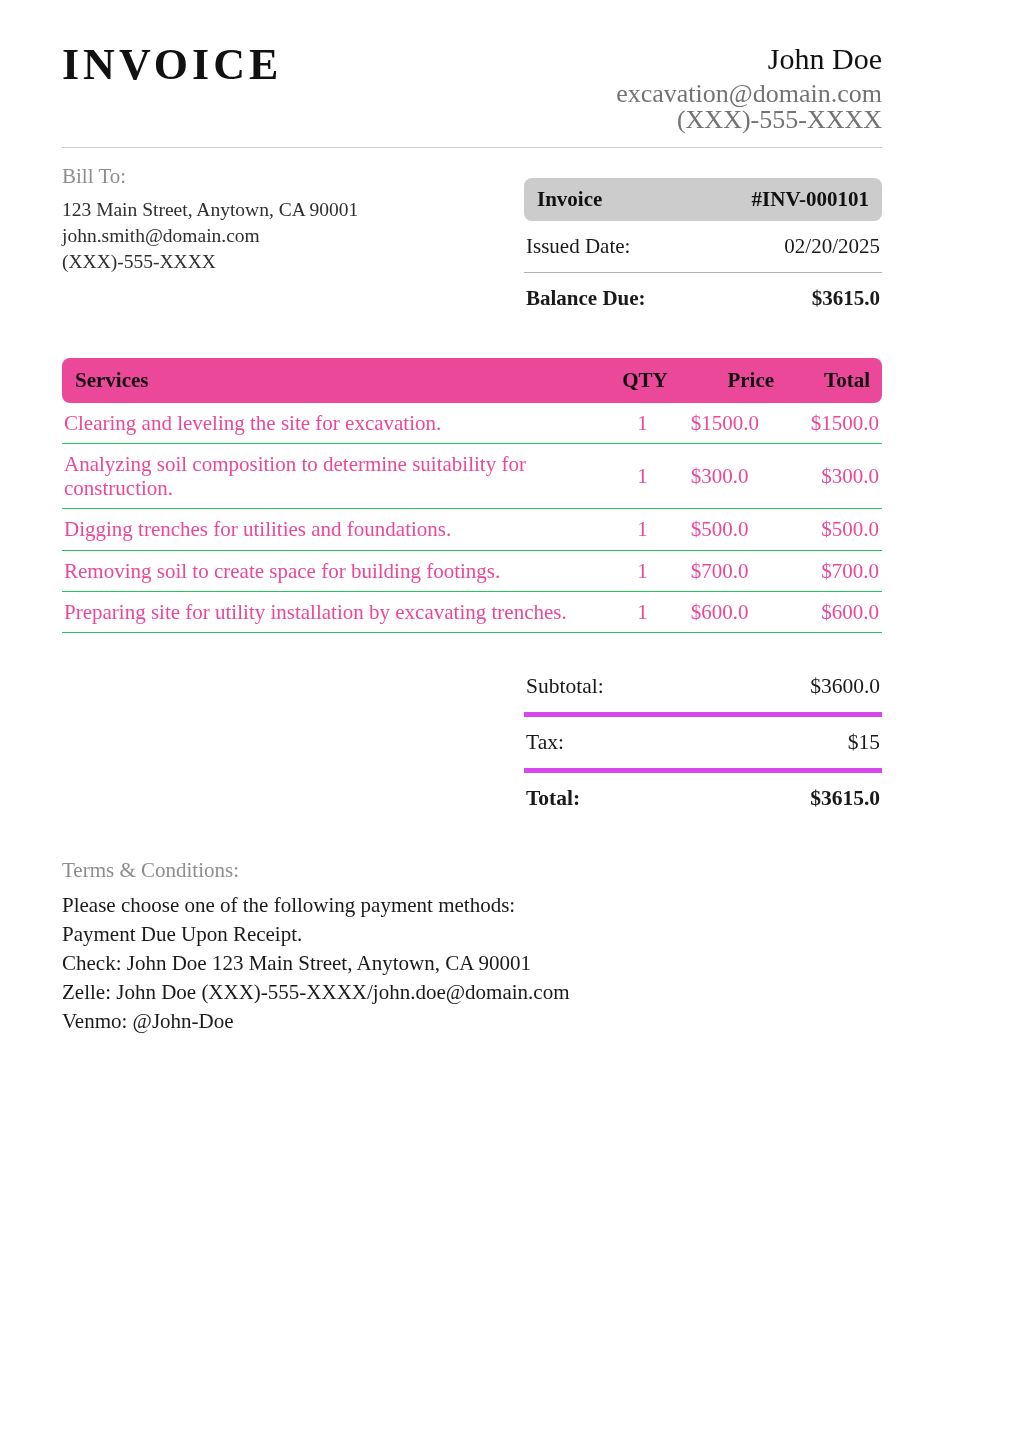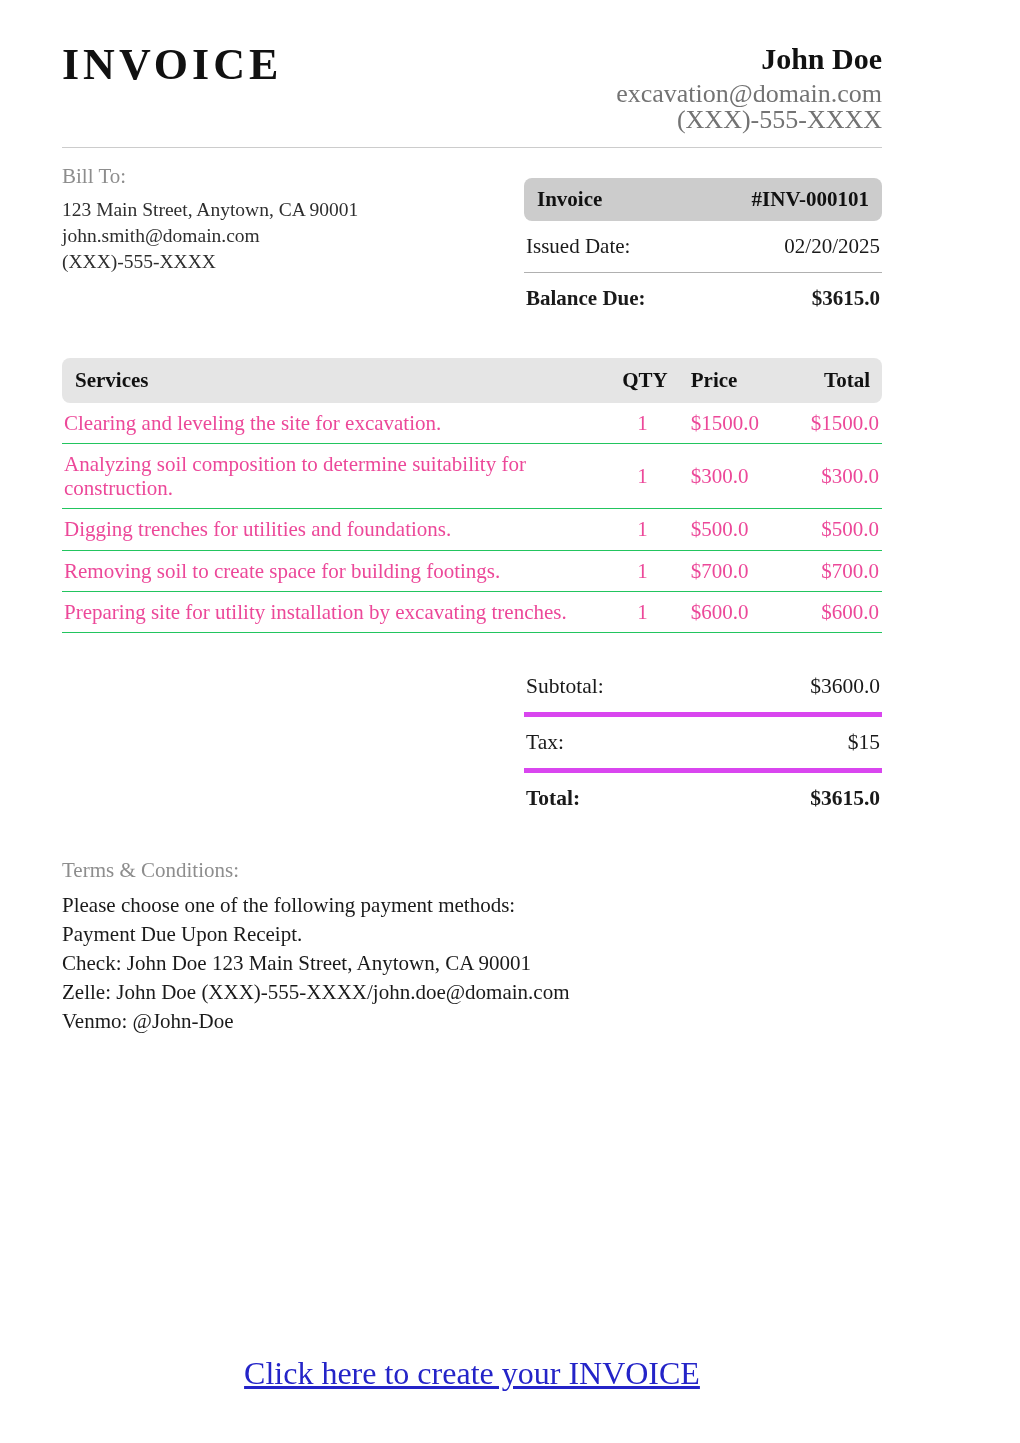--- a/index.html
+++ b/index.html
@@ -35,21 +35,21 @@
     font-weight: bold;
     letter-spacing: 4px;
     color: #111111;
     line-height: 1.05;
   }
   .contact {
     text-align: right;
   }
   .biz-name {
     font-size: 30px;
-    font-weight: bold;
+    font-weight: normal;
     color: #111111;
     line-height: 1.1;
     margin-bottom: 6px;
   }
   .biz-line {
     font-size: 26px;
     color: #737373;
     line-height: 26px;
   }
 
@@ -110,29 +110,29 @@
 
   
   table.services {
     width: 100%;
     border-collapse: separate;
     border-spacing: 0;
     margin-top: 34px;
     font-size: 21px;
   }
   table.services th {
-    background: #e5e5e5;
+    background: #ec4899;
     font-weight: bold;
     text-align: left;
     padding: 10px 0;
     color: #111111;
   }
   table.services th.col-desc  { padding-left: 13px; border-radius: 8px 0 0 8px; }
   table.services th.col-qty   { text-align: right; width: 65px; }
-  table.services th.col-price { width: 120px; padding-left: 23px; }
+  table.services th.col-price { width: 120px; padding-left: 23px; text-align: center; }
   table.services th.col-total { text-align: right; padding-right: 12px; border-radius: 0 8px 8px 0; }
   table.services td {
     padding: 8px 0;
     border-bottom: 1px solid #22c55e;
     vertical-align: middle;
     line-height: 1.15;
     color: #ec4899;
   }
   table.services td.cell-desc  { padding-left: 2px; padding-right: 14px; }
   table.services td.cell-qty   { text-align: right; padding-right: 20px; }
@@ -288,17 +288,14 @@
 
   <div class="terms">
     <div class="terms-heading">Terms &amp; Conditions:</div>
     <div class="terms-line">Please choose one of the following payment methods:</div>
     <div class="terms-line">Payment Due Upon Receipt.</div>
     <div class="terms-line">Check: John Doe 123 Main Street, Anytown, CA 90001</div>
     <div class="terms-line">Zelle: John Doe (XXX)-555-XXXX/john.doe@domain.com</div>
     <div class="terms-line">Venmo: @John-Doe</div>
   </div>
 
-  <div class="footer">
-    <a class="cta-link" href="#">Click here to create your INVOICE</a>
-  </div>
 
 </div>
 
 </body></html>

